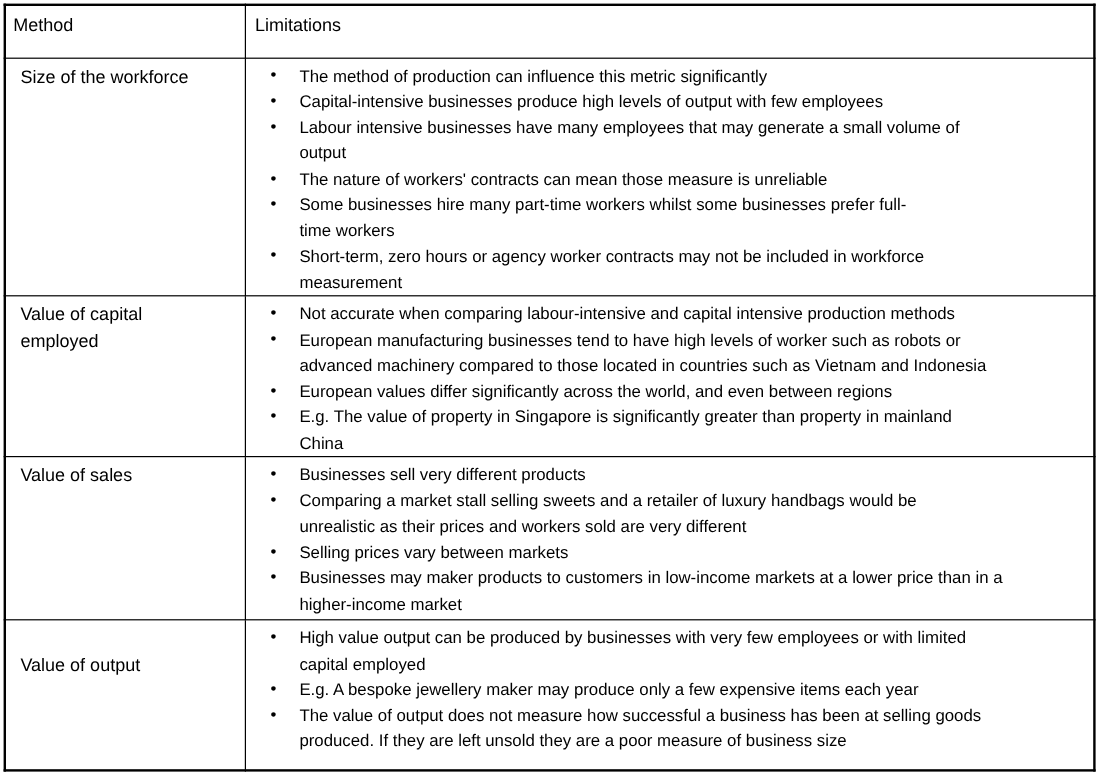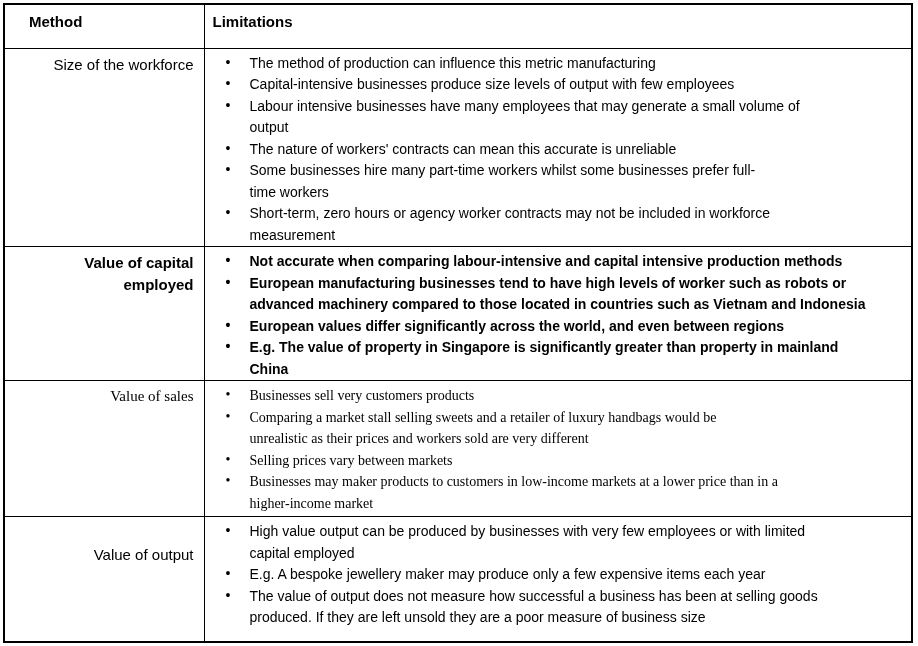--- a/index.html
+++ b/index.html
@@ -28,35 +28,34 @@
   th, td {
     border: 1px solid #000000;
     vertical-align: top;
     padding: 0;
     box-sizing: border-box;
   }
   thead th {
     height: 44px;
     text-align: left;
     font-size: 15px;
-    font-weight: bold;
-    padding: 7px 8px 0 24px;
+    font-weight: normal;
+    padding: 7px 8px 0 6px;
     line-height: 19px;
   }
   thead th.limitations-header { padding-left: 8px; }
   tbody tr:nth-child(1) td { height: 196px; }
-  tbody tr:nth-child(2) td { height: 120px; font-weight: bold; }
-  tbody tr:nth-child(3) td { height: 136px; font-family: Liberation Serif, serif; }
+  tbody tr:nth-child(2) td { height: 120px; }
+  tbody tr:nth-child(3) td { height: 136px; }
   tbody tr:nth-child(4) td { height: 125px; }
   td.method-cell {
     font-size: 15px;
     line-height: 21.5px;
     padding: 5px 10px 0 12px;
     white-space: pre-line;
-    text-align: right;
   }
   tbody tr:nth-child(4) td.method-cell { padding-top: 27px; }
   td.limitations-cell { padding: 4px 8px 0 0; }
   ul.limitations-list {
     list-style: none;
     margin: 0;
     padding: 0;
     font-size: 14px;
     line-height: 21.5px;
   }
@@ -86,25 +85,25 @@
     <tr>
       <th class="method-header">Method</th>
       <th class="limitations-header">Limitations</th>
     </tr>
   </thead>
   <tbody>
       <tr>
         <td class="method-cell">Size of the workforce</td>
         <td class="limitations-cell">
           <ul class="limitations-list">
-            <li><span class="bullet">•</span><span class="li-text">The method of production can influence this metric manufacturing</span></li>
-            <li><span class="bullet">•</span><span class="li-text">Capital-intensive businesses produce size levels of output with few employees</span></li>
+            <li><span class="bullet">•</span><span class="li-text">The method of production can influence this metric significantly</span></li>
+            <li><span class="bullet">•</span><span class="li-text">Capital-intensive businesses produce high levels of output with few employees</span></li>
             <li><span class="bullet">•</span><span class="li-text">Labour intensive businesses have many employees that may generate a small volume of
 output</span></li>
-            <li><span class="bullet">•</span><span class="li-text">The nature of workers' contracts can mean this accurate is unreliable</span></li>
+            <li><span class="bullet">•</span><span class="li-text">The nature of workers' contracts can mean those measure is unreliable</span></li>
             <li><span class="bullet">•</span><span class="li-text">Some businesses hire many part-time workers whilst some businesses prefer full-
 time workers</span></li>
             <li><span class="bullet">•</span><span class="li-text">Short-term, zero hours or agency worker contracts may not be included in workforce
 measurement</span></li>
           </ul>
         </td>
       </tr>
       <tr>
         <td class="method-cell">Value of capital
 employed</td>
@@ -116,21 +115,21 @@
             <li><span class="bullet">•</span><span class="li-text">European values differ significantly across the world, and even between regions</span></li>
             <li><span class="bullet">•</span><span class="li-text">E.g. The value of property in Singapore is significantly greater than property in mainland
 China</span></li>
           </ul>
         </td>
       </tr>
       <tr>
         <td class="method-cell">Value of sales</td>
         <td class="limitations-cell">
           <ul class="limitations-list">
-            <li><span class="bullet">•</span><span class="li-text">Businesses sell very customers products</span></li>
+            <li><span class="bullet">•</span><span class="li-text">Businesses sell very different products</span></li>
             <li><span class="bullet">•</span><span class="li-text">Comparing a market stall selling sweets and a retailer of luxury handbags would be
 unrealistic as their prices and workers sold are very different</span></li>
             <li><span class="bullet">•</span><span class="li-text">Selling prices vary between markets</span></li>
             <li><span class="bullet">•</span><span class="li-text">Businesses may maker products to customers in low-income markets at a lower price than in a
 higher-income market</span></li>
           </ul>
         </td>
       </tr>
       <tr>
         <td class="method-cell">Value of output</td>

